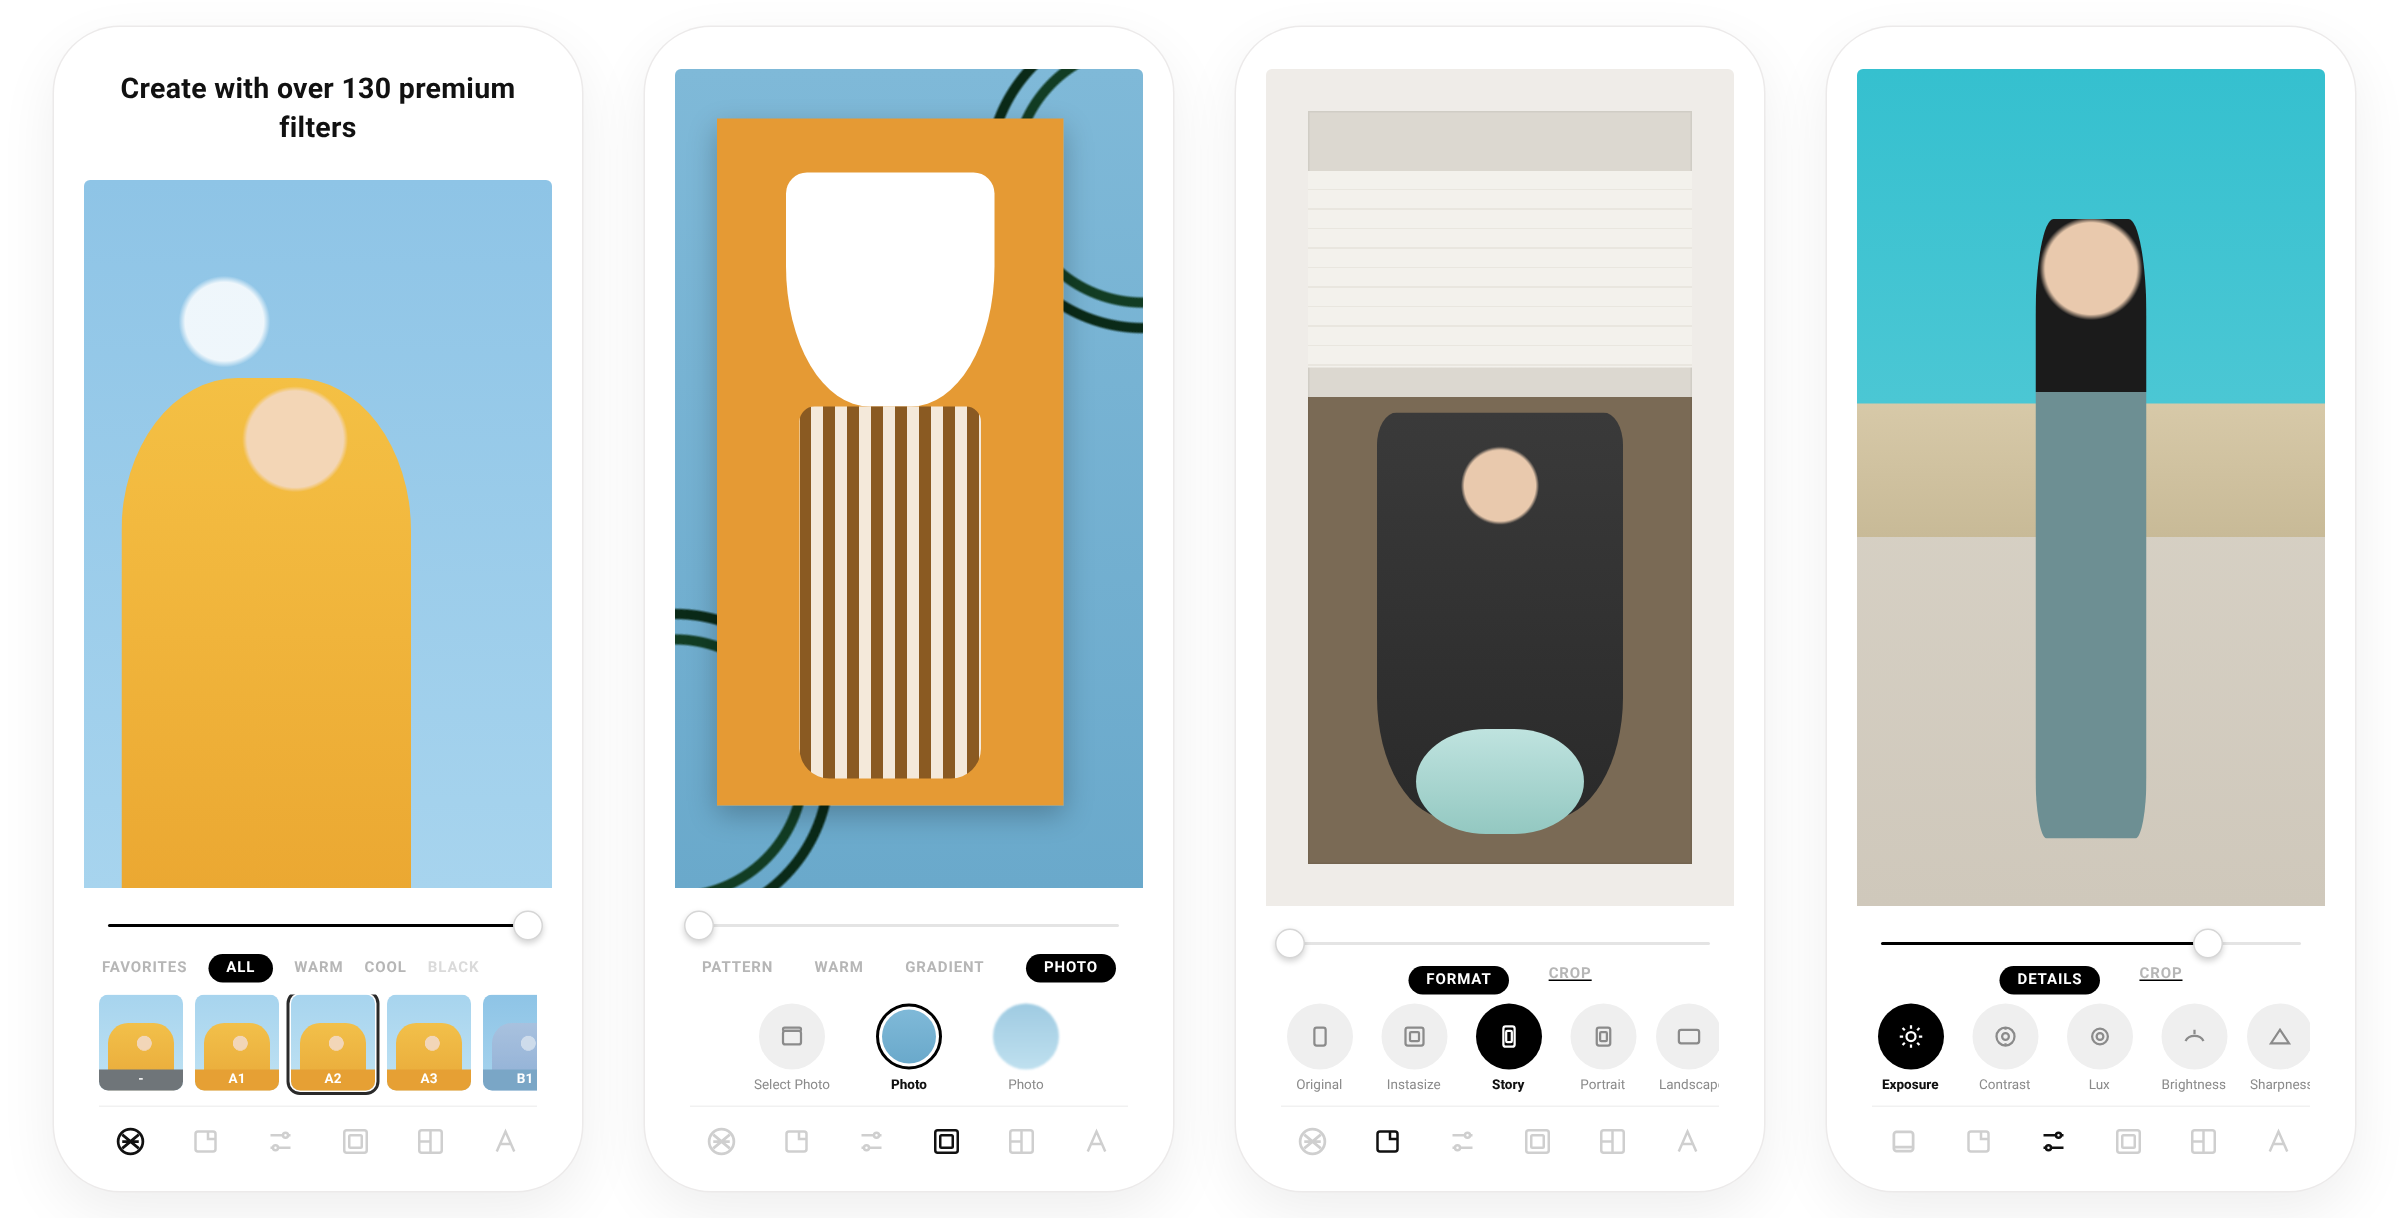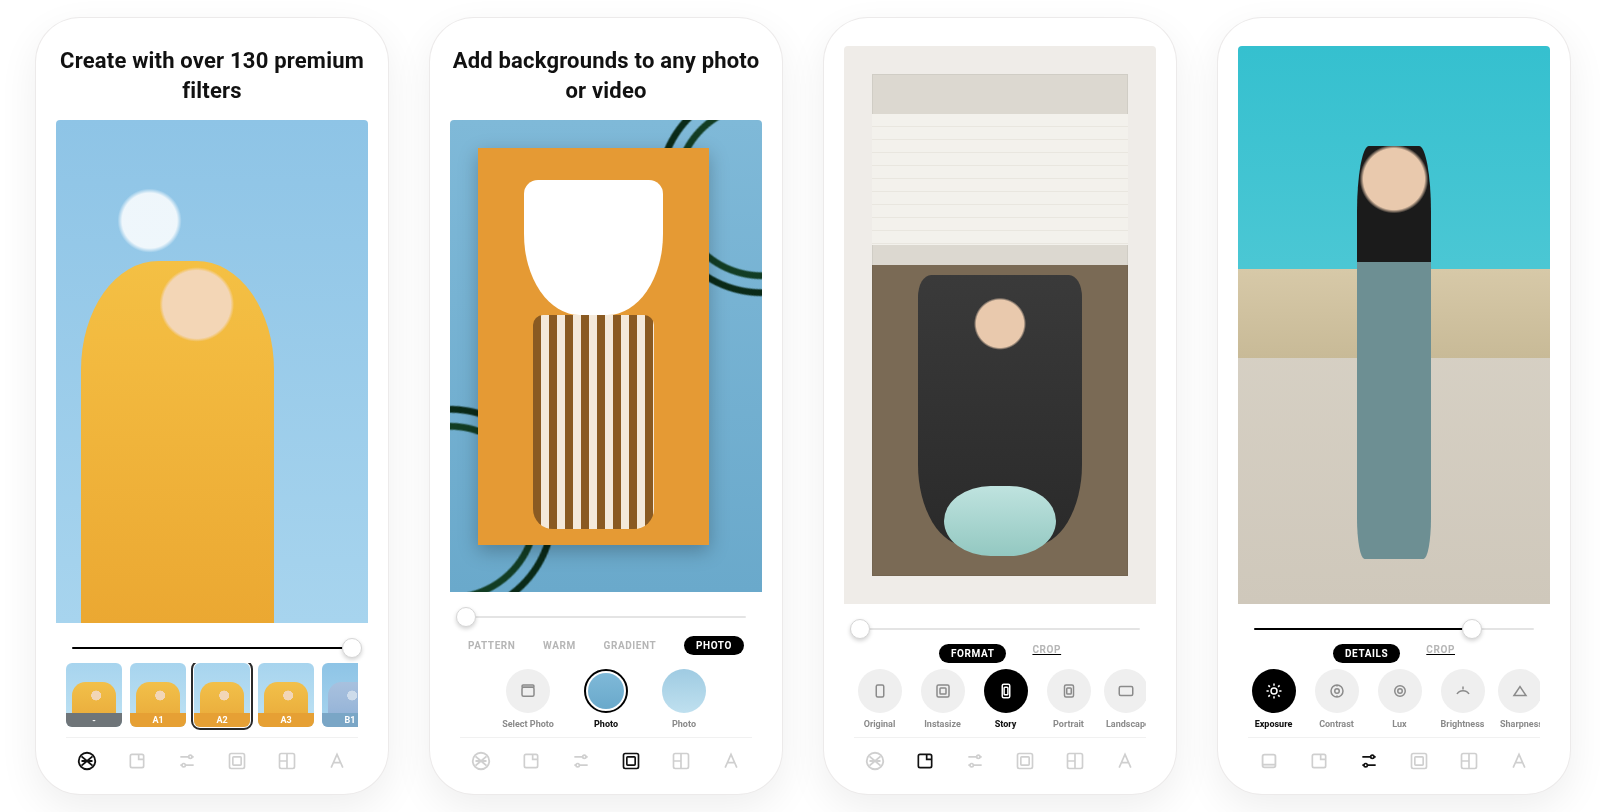--- a/index.html
+++ b/index.html
@@ -15,21 +15,21 @@
   *{box-sizing:border-box;font-family:-apple-system,BlinkMacSystemFont,"Segoe UI",Roboto,Helvetica,Arial,sans-serif;}
   body{margin:0;background:#ffffff;width:1600px;height:812px;overflow:hidden;}
   .stage{display:flex;gap:42px;padding:18px 36px;align-items:flex-start;height:100%;}
   .card{
     width:352px;height:776px;border-radius:44px;background:#ffffff;
     box-shadow:0 0 0 1px #eceaea, 0 14px 40px rgba(0,0,0,0.07);
     padding:28px 20px 14px 20px;display:flex;flex-direction:column;align-items:center;
     position:relative;
   }
   .headline{
-    font-weight:700;font-size:22px;line-height:1.35;color:var(--ink);text-align:center;
+    font-weight:700;font-size:19px;line-height:1.35;color:var(--ink);text-align:center;
     min-height:64px;margin-bottom:10px;letter-spacing:.2px;
   }
   .phone{
     width:312px;flex:1;display:flex;flex-direction:column;border-radius:4px;overflow:hidden;
   }
   .image-area{flex:1;position:relative;overflow:hidden;}
   .controls{background:var(--panel);padding:10px 10px 6px 10px;}
   .slider{height:30px;display:flex;align-items:center;padding:0 6px;}
   .slider .track{flex:1;height:2px;background:#e4e4e4;position:relative;border-radius:2px;}
   .slider .fill{position:absolute;left:0;top:0;height:100%;background:#000;border-radius:2px;}
@@ -56,21 +56,21 @@
   .thumb .tlabel.b{background:var(--accent-b);}
   .option-row{display:flex;gap:20px;justify-content:center;padding:6px 0 2px 0;overflow:hidden;}
   .opt{display:flex;flex-direction:column;align-items:center;gap:6px;width:58px;}
   .opt .circle{
     width:44px;height:44px;border-radius:50%;background:var(--chip);
     display:flex;align-items:center;justify-content:center;color:#8b8b8b;
   }
   .opt .circle.black{background:#000;color:#fff;}
   .opt .circle.ring{background:#fff;border:2px solid #000;padding:2px;}
   .opt .circle.ring .inner{width:100%;height:100%;border-radius:50%;}
-  .opt .olabel{font-size:9px;color:#8a8a8a;font-weight:700;white-space:nowrap;}
+  .opt .olabel{font-size:9px;color:#8a8a8a;font-weight:400;white-space:nowrap;}
   .opt.active .olabel{color:#111;font-weight:800;}
   .toolbar{
     display:flex;justify-content:space-between;align-items:center;
     padding:10px 6px 0 6px;border-top:1px solid #f1f1f1;margin-top:6px;
   }
   .tbtn{width:30px;height:26px;display:flex;align-items:center;justify-content:center;color:var(--muted2);}
   .tbtn.active{color:#111;}
   svg{display:block;}
 
   
@@ -162,20 +162,27 @@
         <div class="sun"></div>
           <div class="person"></div>
       </div>
       <div class="controls">
         <div class="slider">
           <div class="track">
               <div class="fill" style="width:100%"></div>
               <div class="knob" style="left:100%"></div>
             </div>
         </div>
+        <div class="tabrow">
+          <span class="tab">FAVORITES</span>
+          <span class="tab pill">ALL</span>
+          <span class="tab">WARM</span>
+          <span class="tab">COOL</span>
+          <span class="tab" style="opacity:.5">BLACK</span>
+        </div>
         <div class="thumbs">
           <div class="thumb">
             <div class="tbox">
                 <div class="mini sky"></div>
                 <div class="mini person"></div>
               </div>
             <div class="tlabel gray">-</div>
           </div>
           <div class="thumb">
             <div class="tbox">
@@ -243,21 +250,20 @@
               <svg class="i20" viewBox="0 0 24 24" fill="none" stroke="currentColor" stroke-width="2">
                 <path d="M5 20L12 4l7 16M8 14h8"></path>
               </svg>
             </span>
         </div>
       </div>
     </div>
   </div>
 
   <div class="card">
-    <div class="headline">Add backgrounds to any photo or video</div>
     <div class="phone">
       <div class="image-area art2-outer">
         <div class="art2-leaves" style="position:absolute;inset:0;"></div>
         <div class="art2-photo">
             <div class="top"></div>
             <div class="pants"></div>
           </div>
       </div>
       <div class="controls">
         <div class="slider">

